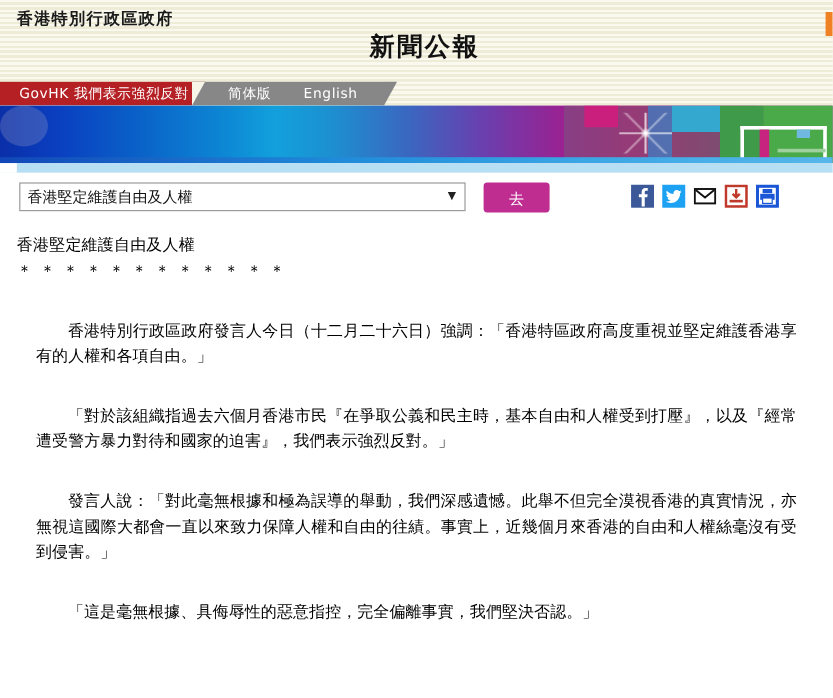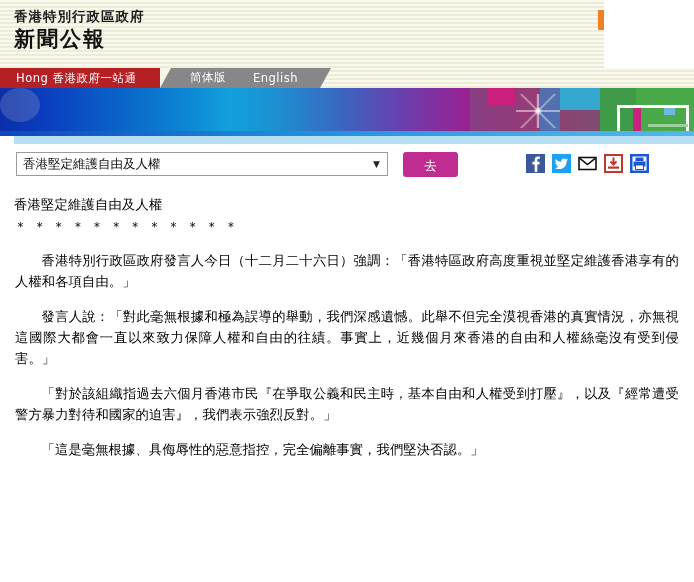--- a/index.html
+++ b/index.html
@@ -7,21 +7,21 @@
     margin: 0; padding: 0;
     width: 694px; height: 582px;
     overflow: hidden;
     background: #ffffff;
     font-family: "DejaVu Sans", "Liberation Sans", sans-serif;
   }
 
   
   .masthead {
     position: relative;
-    width: 604px;
+    width: 694px;
     height: 68px;
     background-color: #f6f5e8;
     background-image: repeating-linear-gradient(
         to bottom,
         #faf9ef 0px,
         #faf9ef 2px,
         #eeecd6 2px,
         #eeecd6 4px);
     overflow: hidden;
   }
@@ -37,20 +37,21 @@
     white-space: nowrap;
   }
   .pub-name {
     font-size: 21px;
     font-weight: bold;
     color: #111111;
     letter-spacing: 2px;
     line-height: 27px;
     margin-top: 1px;
     white-space: nowrap;
+    text-align: center;
   }
   .orange-tab {
     position: absolute;
     right: 0px;
     top: 10px;
     width: 6px;
     height: 20px;
     background: #f08024;
   }
 
@@ -107,21 +108,21 @@
     height: 20px;
     line-height: 20px;
     font-size: 11.5px;
     color: #ffffff;
     white-space: nowrap;
     letter-spacing: 0.5px;
     z-index: 5;
     cursor: pointer;
   }
   .nav-govhk { left: 16px; }
-  .nav-sc    { left: 190px; font-family: Liberation Mono, monospace; }
+  .nav-sc    { left: 190px; }
   .nav-en    { left: 253px; }
 
   
   .banner {
     position: relative;
     width: 694px;
     height: 48px;
     overflow: hidden;
     background: linear-gradient(to right,
         #0a2fa8 0%,
@@ -251,47 +252,46 @@
     width: 694px;
     padding: 6px 14px 0 14px;
     font-size: 13.3px;
     line-height: 20px;
     color: #000000;
     font-family: "DejaVu Sans", "Liberation Sans", sans-serif;
   }
   .headline { margin: 0 0 1px 0; line-height: 21px; letter-spacing: 0.2px; }
   .stars    { margin: 0 0 0 0; line-height: 21px; letter-spacing: 1px; font-size: 13px; }
   .para {
-    margin: 1px;
+    margin: 16px;
     padding-top: 13px;
     text-indent: 2em;
     text-align: justify;
     line-height: 21px;
     letter-spacing: 0.1px;
-    font-family: Liberation Mono, monospace;
   }
 </style>
 </head>
 <body>
 
 <div class="masthead">
   <div class="masthead-inner">
     <div class="org-name">香港特別行政區政府</div>
     <div class="pub-name">新聞公報</div>
   </div>
   <div class="orange-tab"></div>
 </div>
 
 <div class="navstrip">
   <div class="nav-red"></div>
   <div class="nav-red-slant"></div>
   <div class="nav-grey"></div>
   <div class="nav-grey-cut"></div>
   <div class="nav-grey-slant"></div>
-  <a class="nav-label nav-govhk">Hong 香港政府一站通</a>
+  <a class="nav-label nav-govhk">GovHK 我們表示強烈反對</a>
   <a class="nav-label nav-sc">简体版</a>
   <a class="nav-label nav-en">English</a>
 </div>
 
 <div class="banner">
   <div class="blk b-grey-wash"></div>
   <div class="blk b-teal2"></div>
   <div class="blk b-teal"></div>
   <div class="blk b-green-mid"></div>
   <div class="blk b-green-big"></div>
@@ -352,17 +352,17 @@
         <rect x="5.5" y="11" width="8" height="4.5" fill="#ffffff" stroke="#1a56d6" stroke-width="1"></rect>
       </svg>
     </span>
   </div>
 </div>
 
 <div class="article">
   <div class="headline">香港堅定維護自由及人權</div>
   <div class="stars">＊ ＊ ＊ ＊ ＊ ＊ ＊ ＊ ＊ ＊ ＊ ＊</div>
   <p class="para">香港特別行政區政府發言人今日（十二月二十六日）強調：「香港特區政府高度重視並堅定維護香港享有的人權和各項自由。」</p>
+  <p class="para">「對於該組織指過去六個月香港市民『在爭取公義和民主時，基本自由和人權受到打壓』，以及『經常遭受警方暴力對待和國家的迫害』，我們表示強烈反對。」</p>
   <p class="para">發言人說：「對此毫無根據和極為誤導的舉動，我們深感遺憾。此舉不但完全漠視香港的真實情況，亦無視這國際大都會一直以來致力保障人權和自由的往績。事實上，近幾個月來香港的自由和人權絲毫沒有受到侵害。」</p>
-  <p class="para">「對於該組織指過去六個月香港市民『在爭取公義和民主時，基本自由和人權受到打壓』，以及『經常遭受警方暴力對待和國家的迫害』，我們表示強烈反對。」</p>
   <p class="para">「這是毫無根據、具侮辱性的惡意指控，完全偏離事實，我們堅決否認。」</p>
 
 </div>
 
 </body></html>

